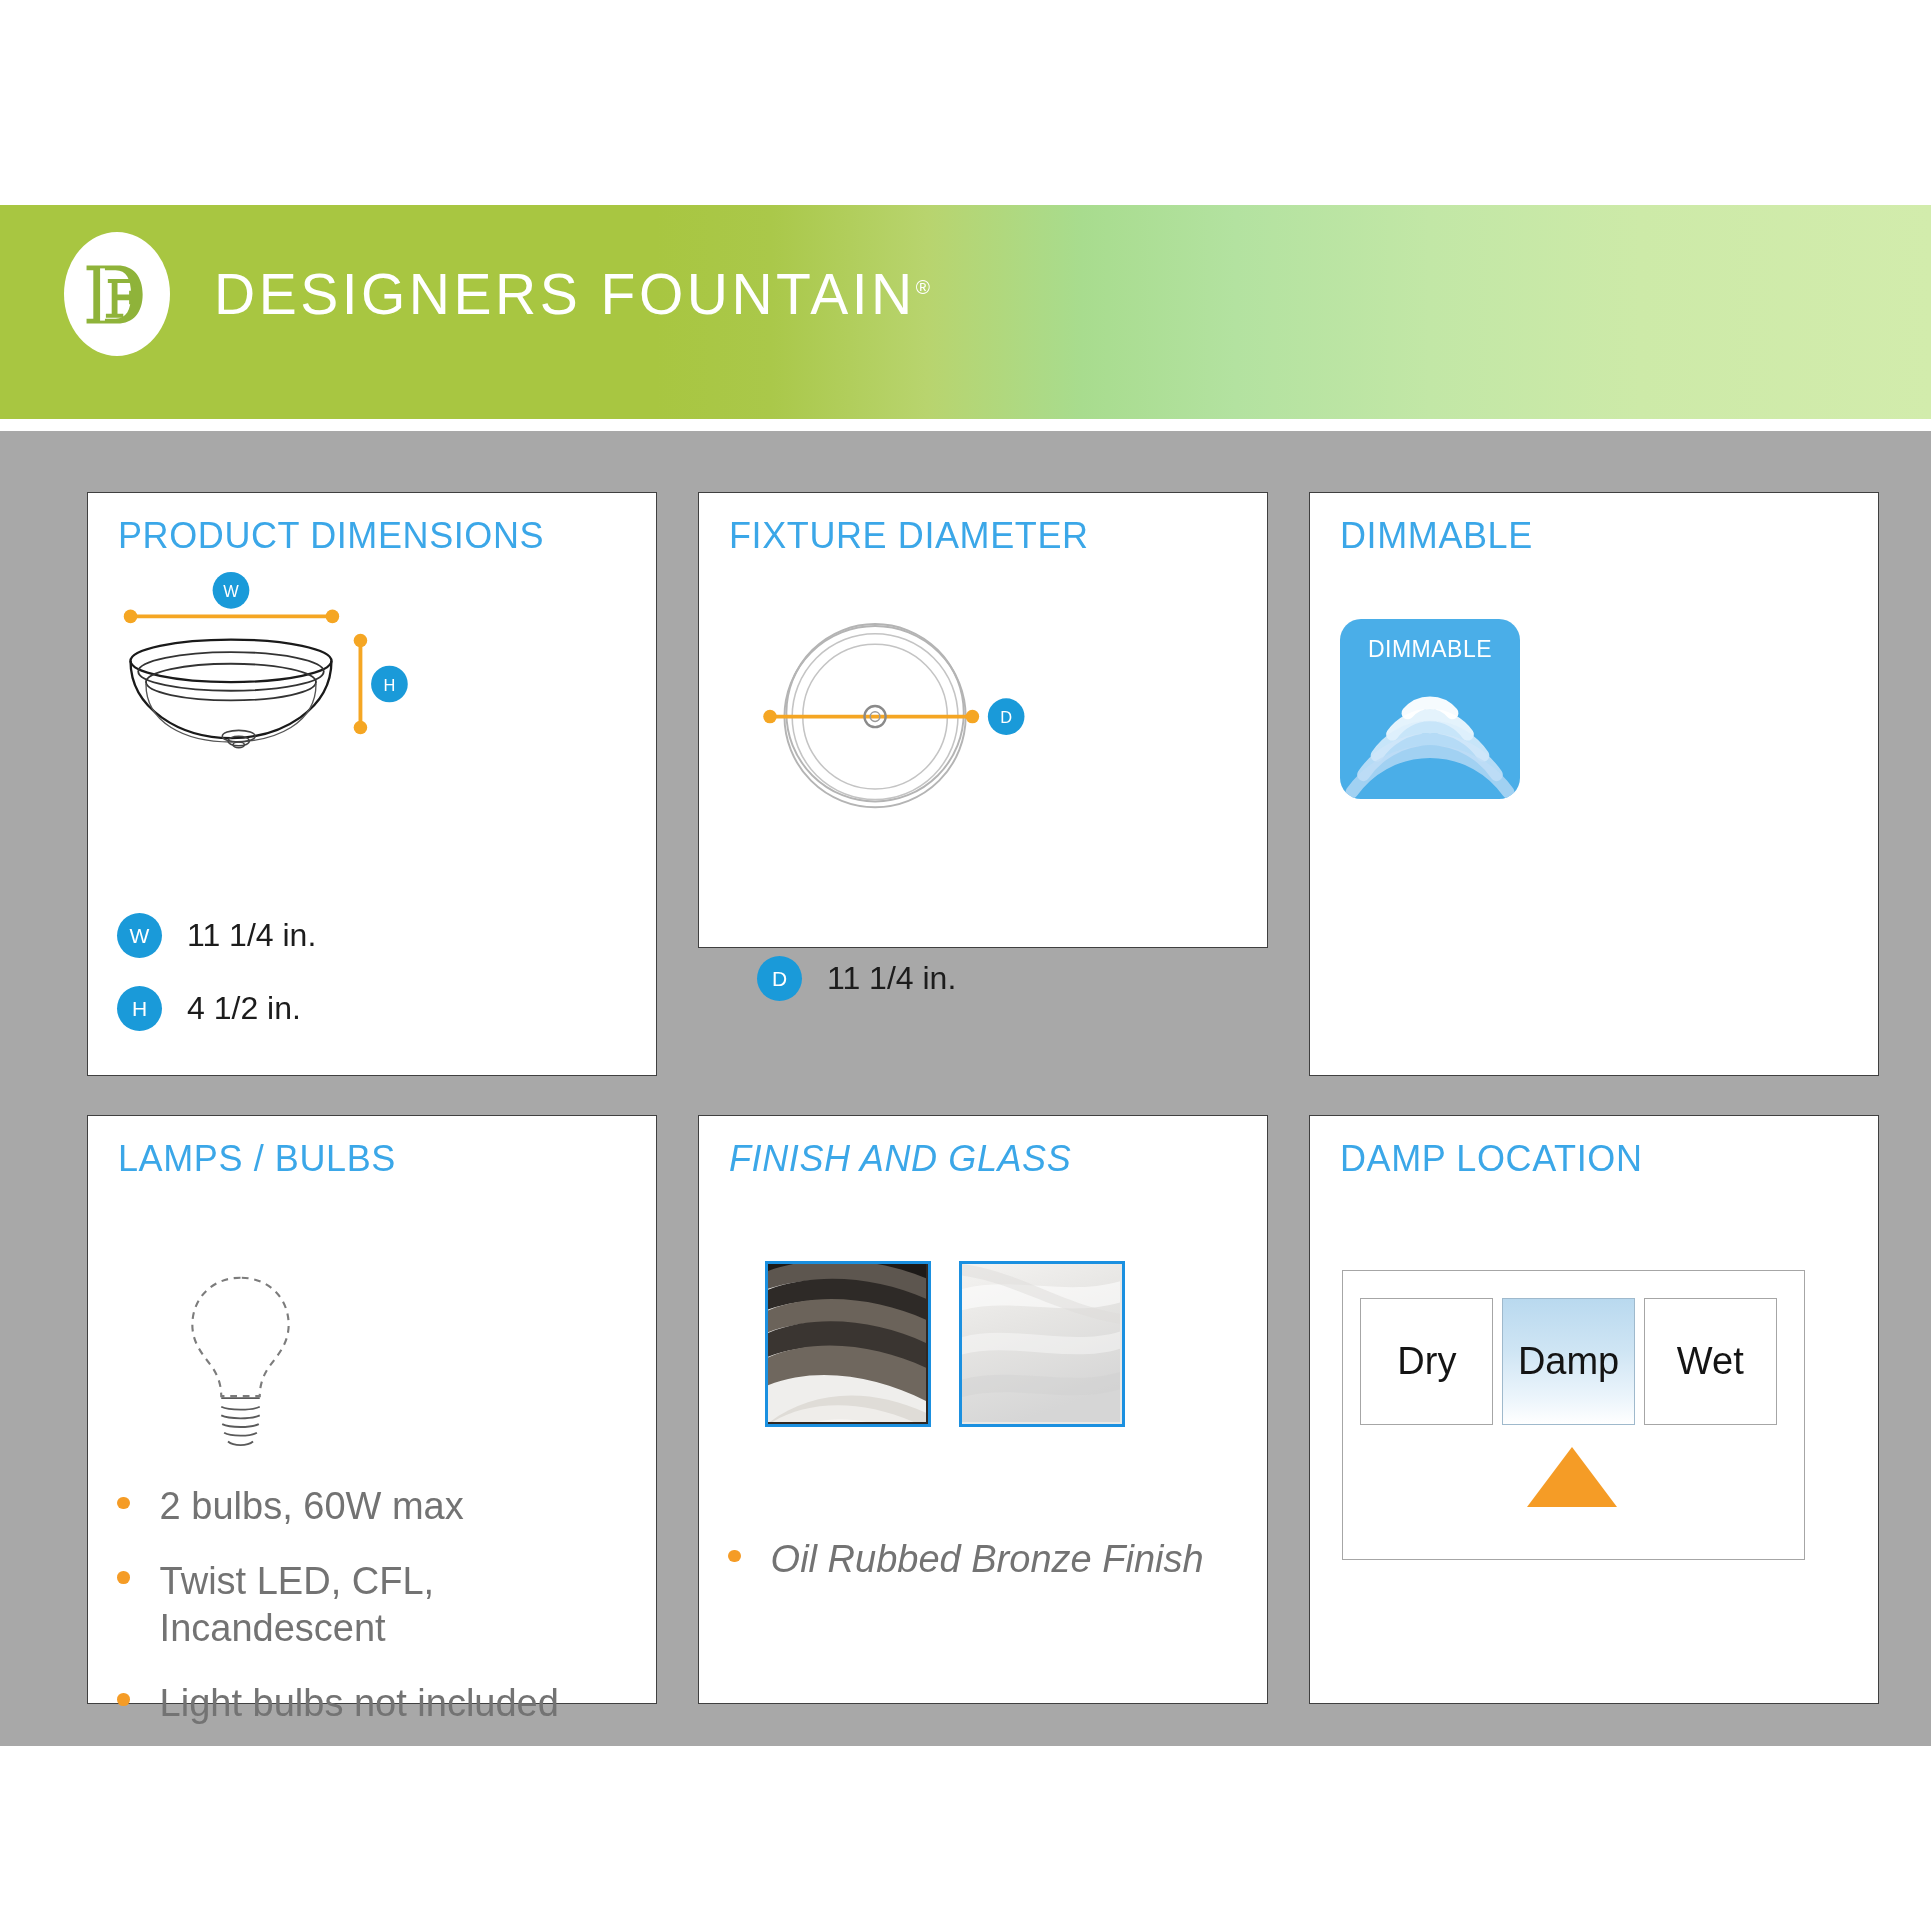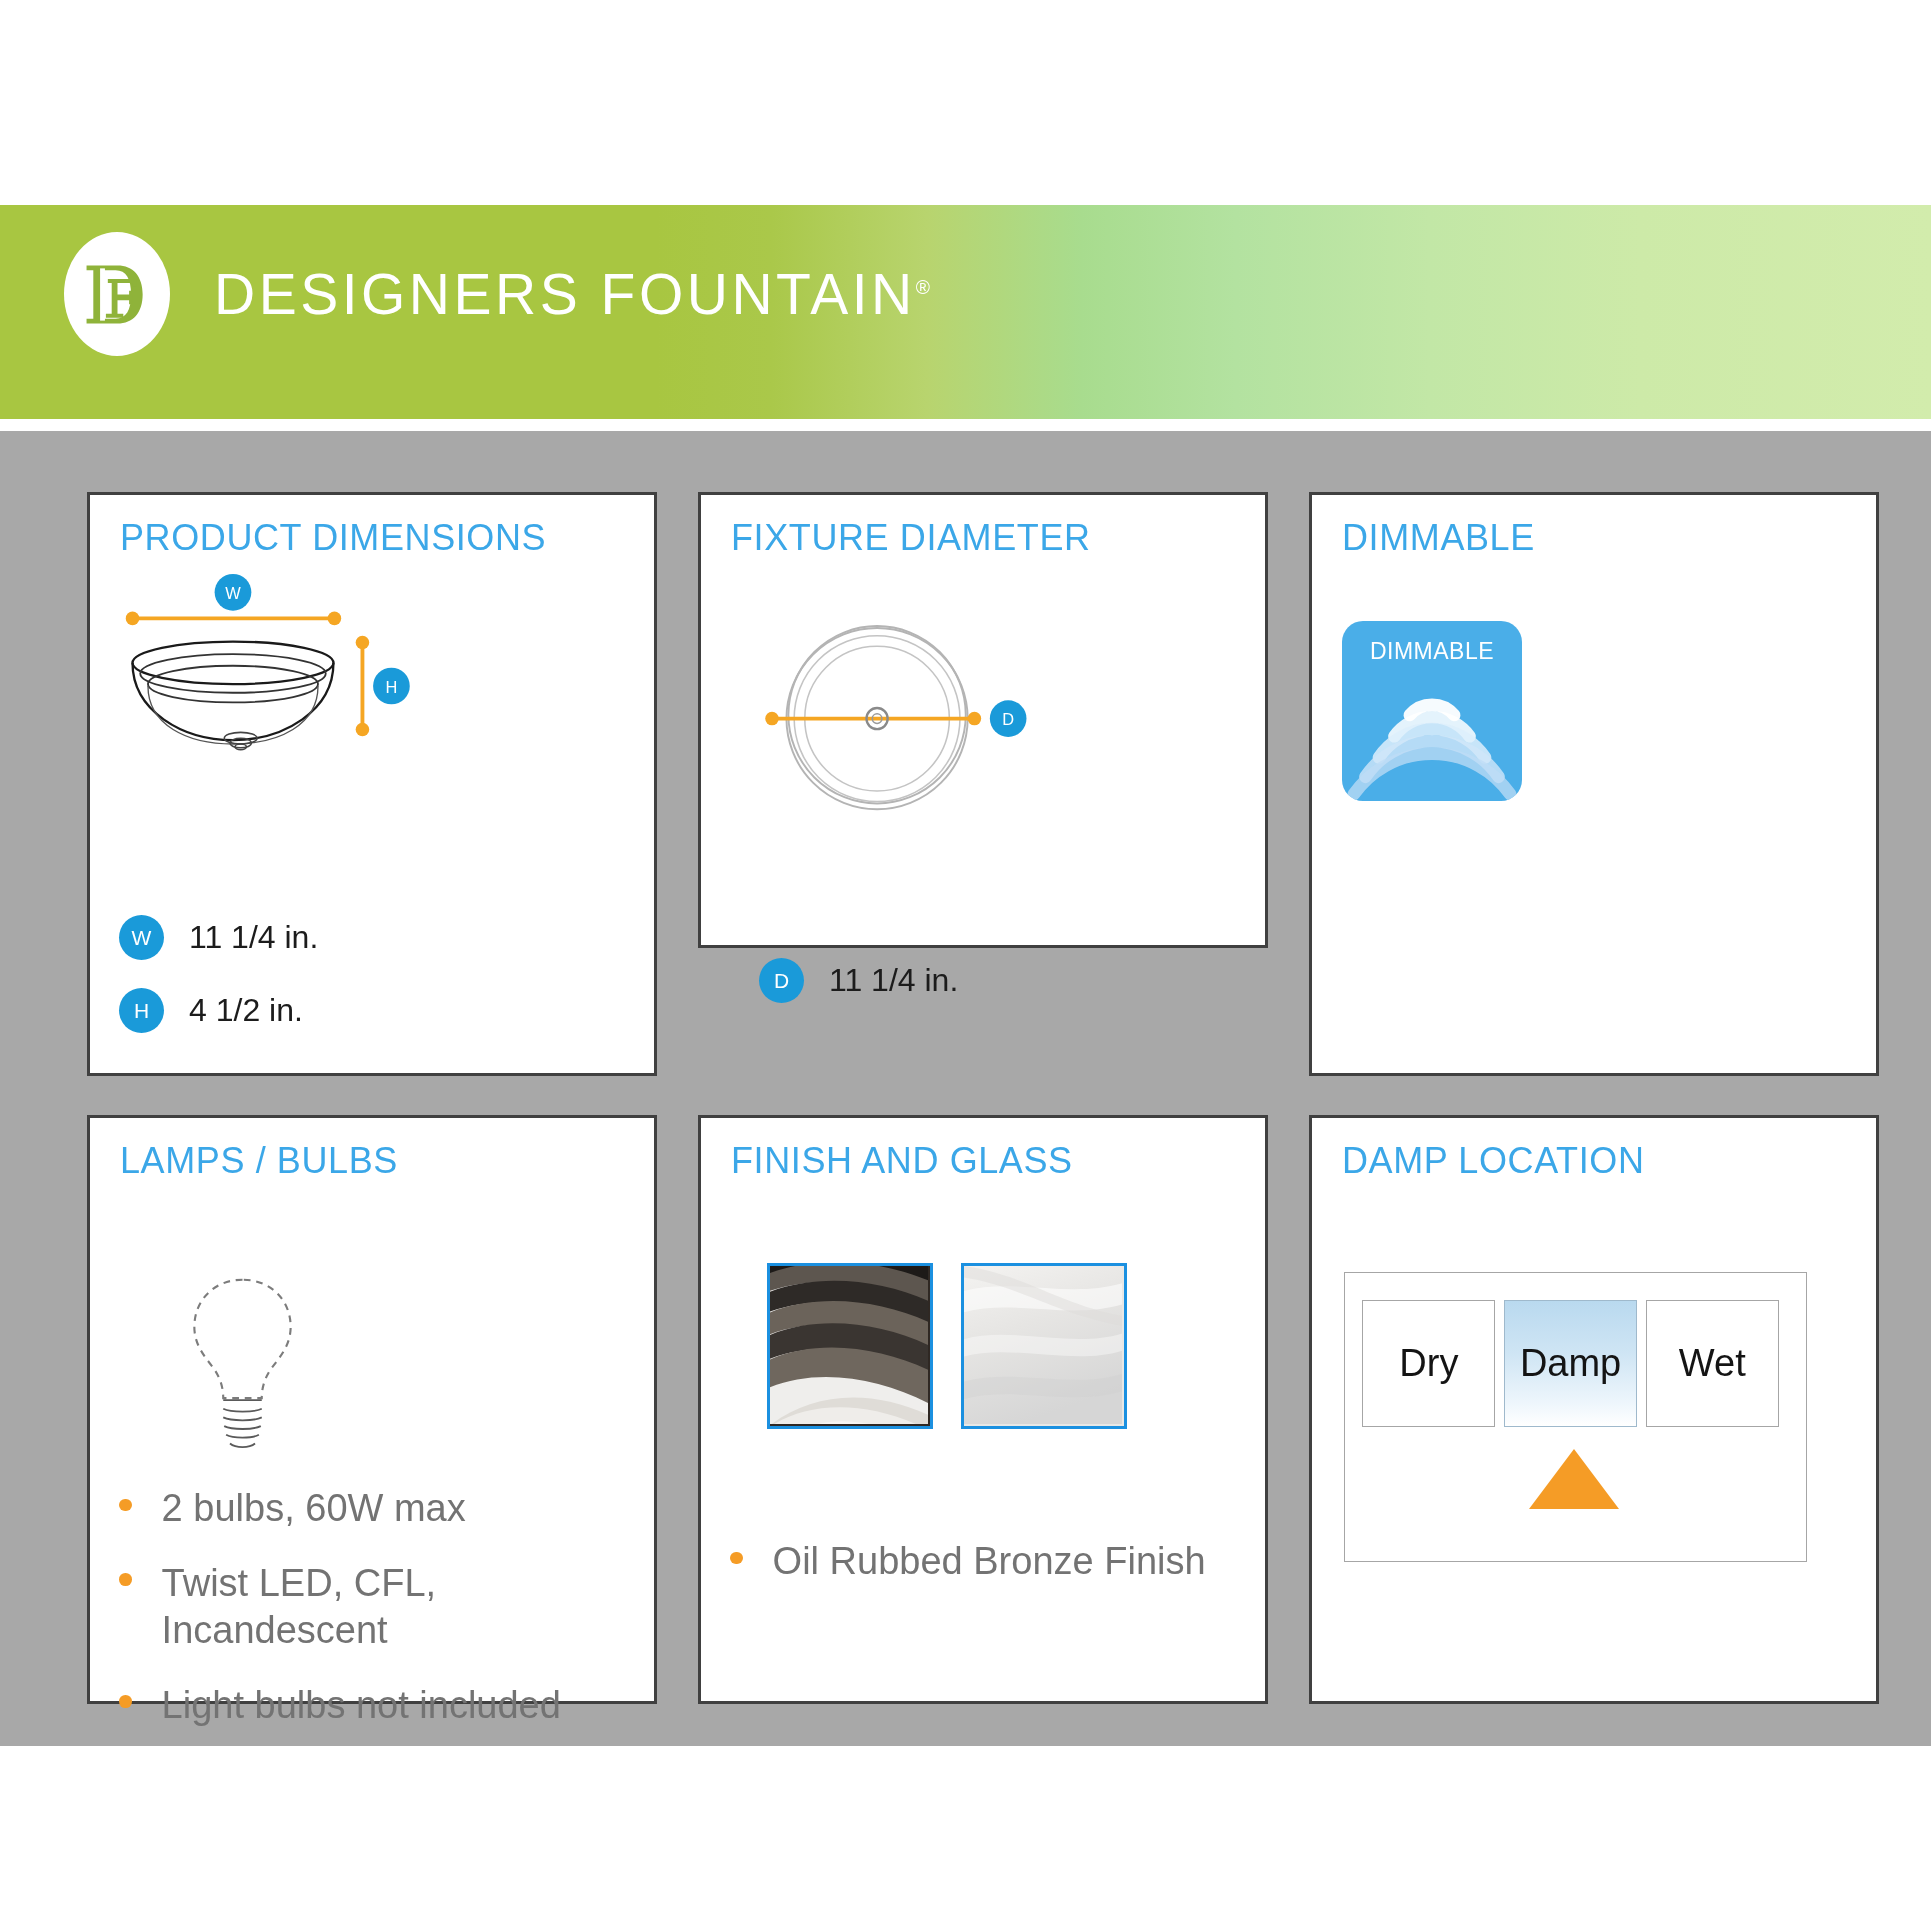--- a/index.html
+++ b/index.html
@@ -76,27 +76,27 @@
     top: 431px;
     width: 1931px;
     height: 1315px;
     background: #a8a8a8;
   }
 
   
   .card {
     position: absolute;
     background: #ffffff;
-    border: 3px solid #404040;
+    border: 1px solid #404040;
   }
   #card-dimensions  { left: 87px;   top: 492px;  width: 570px;  height: 584px; }
   #card-diameter    { left: 698px;  top: 492px;  width: 570px;  height: 456px; }
   #card-dimmable    { left: 1309px; top: 492px;  width: 570px;  height: 584px; }
   #card-lamps       { left: 87px;   top: 1115px; width: 570px;  height: 589px; padding-left: 28px; }
-  #card-finish      { left: 698px;  top: 1115px; width: 570px;  height: 589px; }
+  #card-finish      { left: 698px;  top: 1115px; width: 570px;  height: 589px; font-style: italic; }
   #card-damp        { left: 1309px; top: 1115px; width: 570px;  height: 589px; }
 
   .card-title {
     position: absolute;
     left: 30px;
     top: 22px;
     color: #3ba7e8;
     font-size: 36px;
     letter-spacing: 0.6px;
     font-weight: 400;

